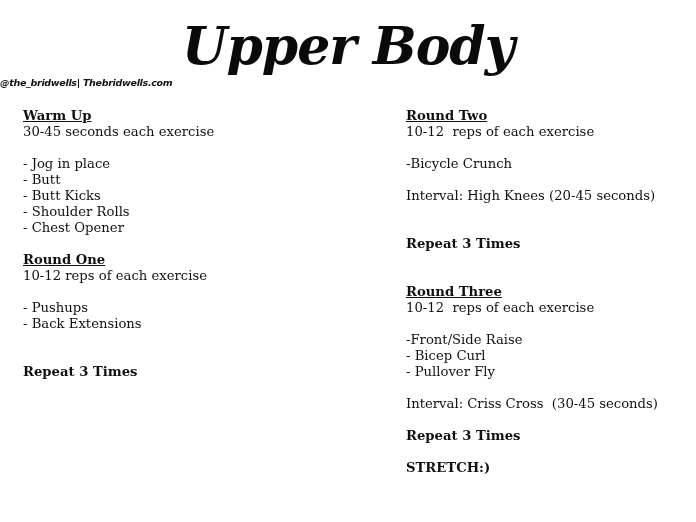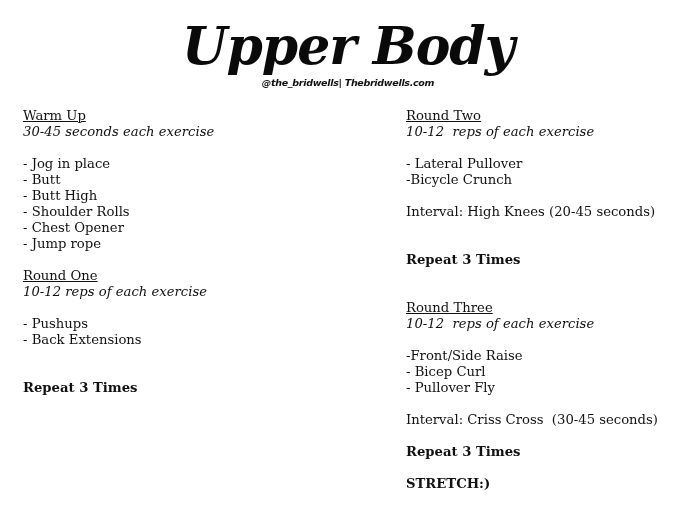--- a/index.html
+++ b/index.html
@@ -1,64 +1,62 @@
 <!DOCTYPE html>
 <html><head>
   <meta charset="utf-8">
   <style>
     html, body { margin:0; padding:0; background:#ffffff; }
     body { width:696px; height:522px; position:relative; overflow:hidden; color:#111; font-family:"DejaVu Serif", serif; }
     .title { position:absolute; left:0; width:696px; top:6px; text-align:center; font-family:"DejaVu Serif", serif; font-style:italic; font-weight:bold; font-size:52px; line-height:64px; letter-spacing:-1px; color:#0a0a0a;margin-top:8px; }
-    .subtitle { position:absolute; left:0; width:696px; top:77px; text-align:center; font-family:"DejaVu Sans", sans-serif; font-style:italic; font-weight:bold; font-size:9.5px; letter-spacing:-0.3px; color:#111; }
+    .subtitle { position:absolute; left:0; width:696px; top:77px; font-family:"DejaVu Sans", sans-serif; font-style:italic; font-weight:bold; font-size:9.5px; letter-spacing:-0.3px; color:#111; }
     .col { position:absolute; top:108px; font-size:13.2px; line-height:16px; }
     .col.left { left:23px; width:330px; }
     .col.right { left:406px; width:280px; }
-    .heading { font-weight:normal; text-decoration:underline; }
-    .sub { font-style:italic; }
+    .heading { font-weight:bold; text-decoration:underline; }
+    .sub { }
     .line { white-space:pre; }
     .bold { font-weight:bold; }
     .gap { height:16px; }
   </style>
 </head>
 <body>
 
 <div class="title">Upper Body</div>
 <div class="subtitle">@the_bridwells| Thebridwells.com</div>
 
 <div class="col left">
   <section>
     <div class="heading">Warm Up</div>
     <div class="sub">30-45 seconds each exercise</div>
     <div class="gap"></div>
     <div class="line">- Jog in place</div>
     <div class="line">- Butt</div>
-    <div class="line">- Butt High</div>
+    <div class="line">- Butt Kicks</div>
     <div class="line">- Shoulder Rolls</div>
     <div class="line">- Chest Opener</div>
-    <div class="line">- Jump rope</div>
   </section>
   <div class="gap"></div>
   <section>
     <div class="heading">Round One</div>
     <div class="sub">10-12 reps of each exercise</div>
     <div class="gap"></div>
     <div class="line">- Pushups</div>
     <div class="line">- Back Extensions</div>
     <div class="gap"></div>
     <div class="gap"></div>
     <div class="line bold">Repeat 3 Times</div>
   </section>
 </div>
 
 <div class="col right">
   <section>
     <div class="heading">Round Two</div>
     <div class="sub line">10-12  reps of each exercise</div>
     <div class="gap"></div>
-    <div class="line">- Lateral Pullover</div>
     <div class="line">-Bicycle Crunch</div>
     <div class="gap"></div>
     <div class="line">Interval: High Knees (20-45 seconds)</div>
     <div class="gap"></div>
     <div class="gap"></div>
     <div class="line bold">Repeat 3 Times</div>
   </section>
   <div class="gap"></div>
   <div class="gap"></div>
   <section>

